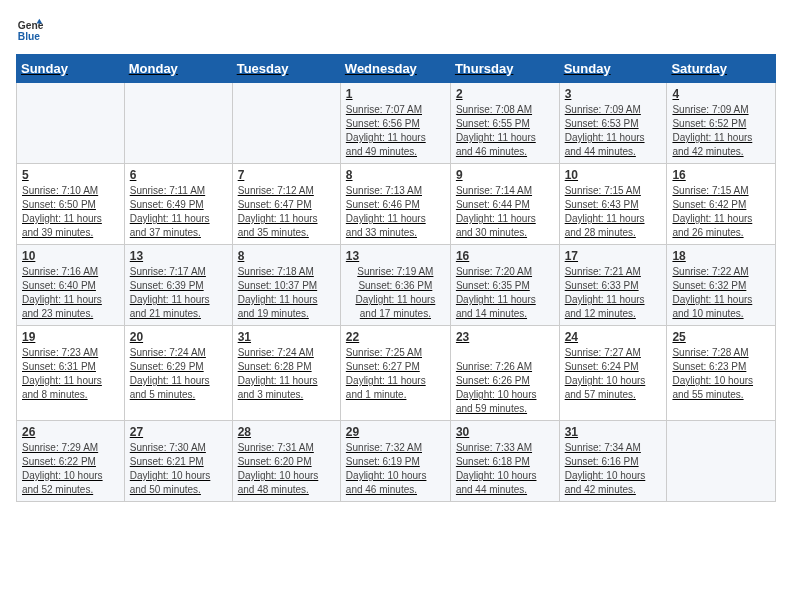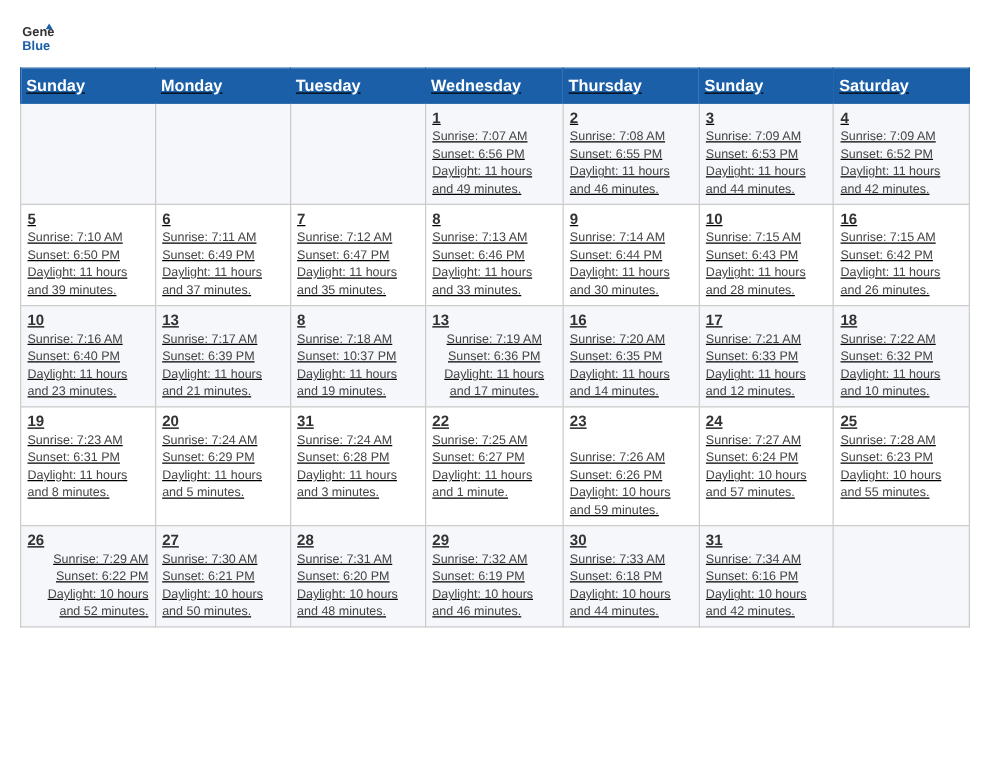--- a/index.html
+++ b/index.html
@@ -272,21 +272,21 @@
         <td>
           <span class="day-number">25</span>
           <div class="day-info" style="white-space: pre-line;">Sunrise: 7:28 AM
 Sunset: 6:23 PM
 Daylight: 10 hours and 55 minutes.</div>
         </td>
       </tr>
       <tr>
         <td>
           <span class="day-number">26</span>
-          <div class="day-info" style="white-space: pre-line; text-align: right;">Sunrise: 7:29 AM
+          <div class="day-info" style="white-space: pre-line;">Sunrise: 7:29 AM
 Sunset: 6:22 PM
 Daylight: 10 hours and 52 minutes.</div>
         </td>
         <td>
           <span class="day-number">27</span>
           <div class="day-info" style="white-space: pre-line;">Sunrise: 7:30 AM
 Sunset: 6:21 PM
 Daylight: 10 hours and 50 minutes.</div>
         </td>
         <td>

